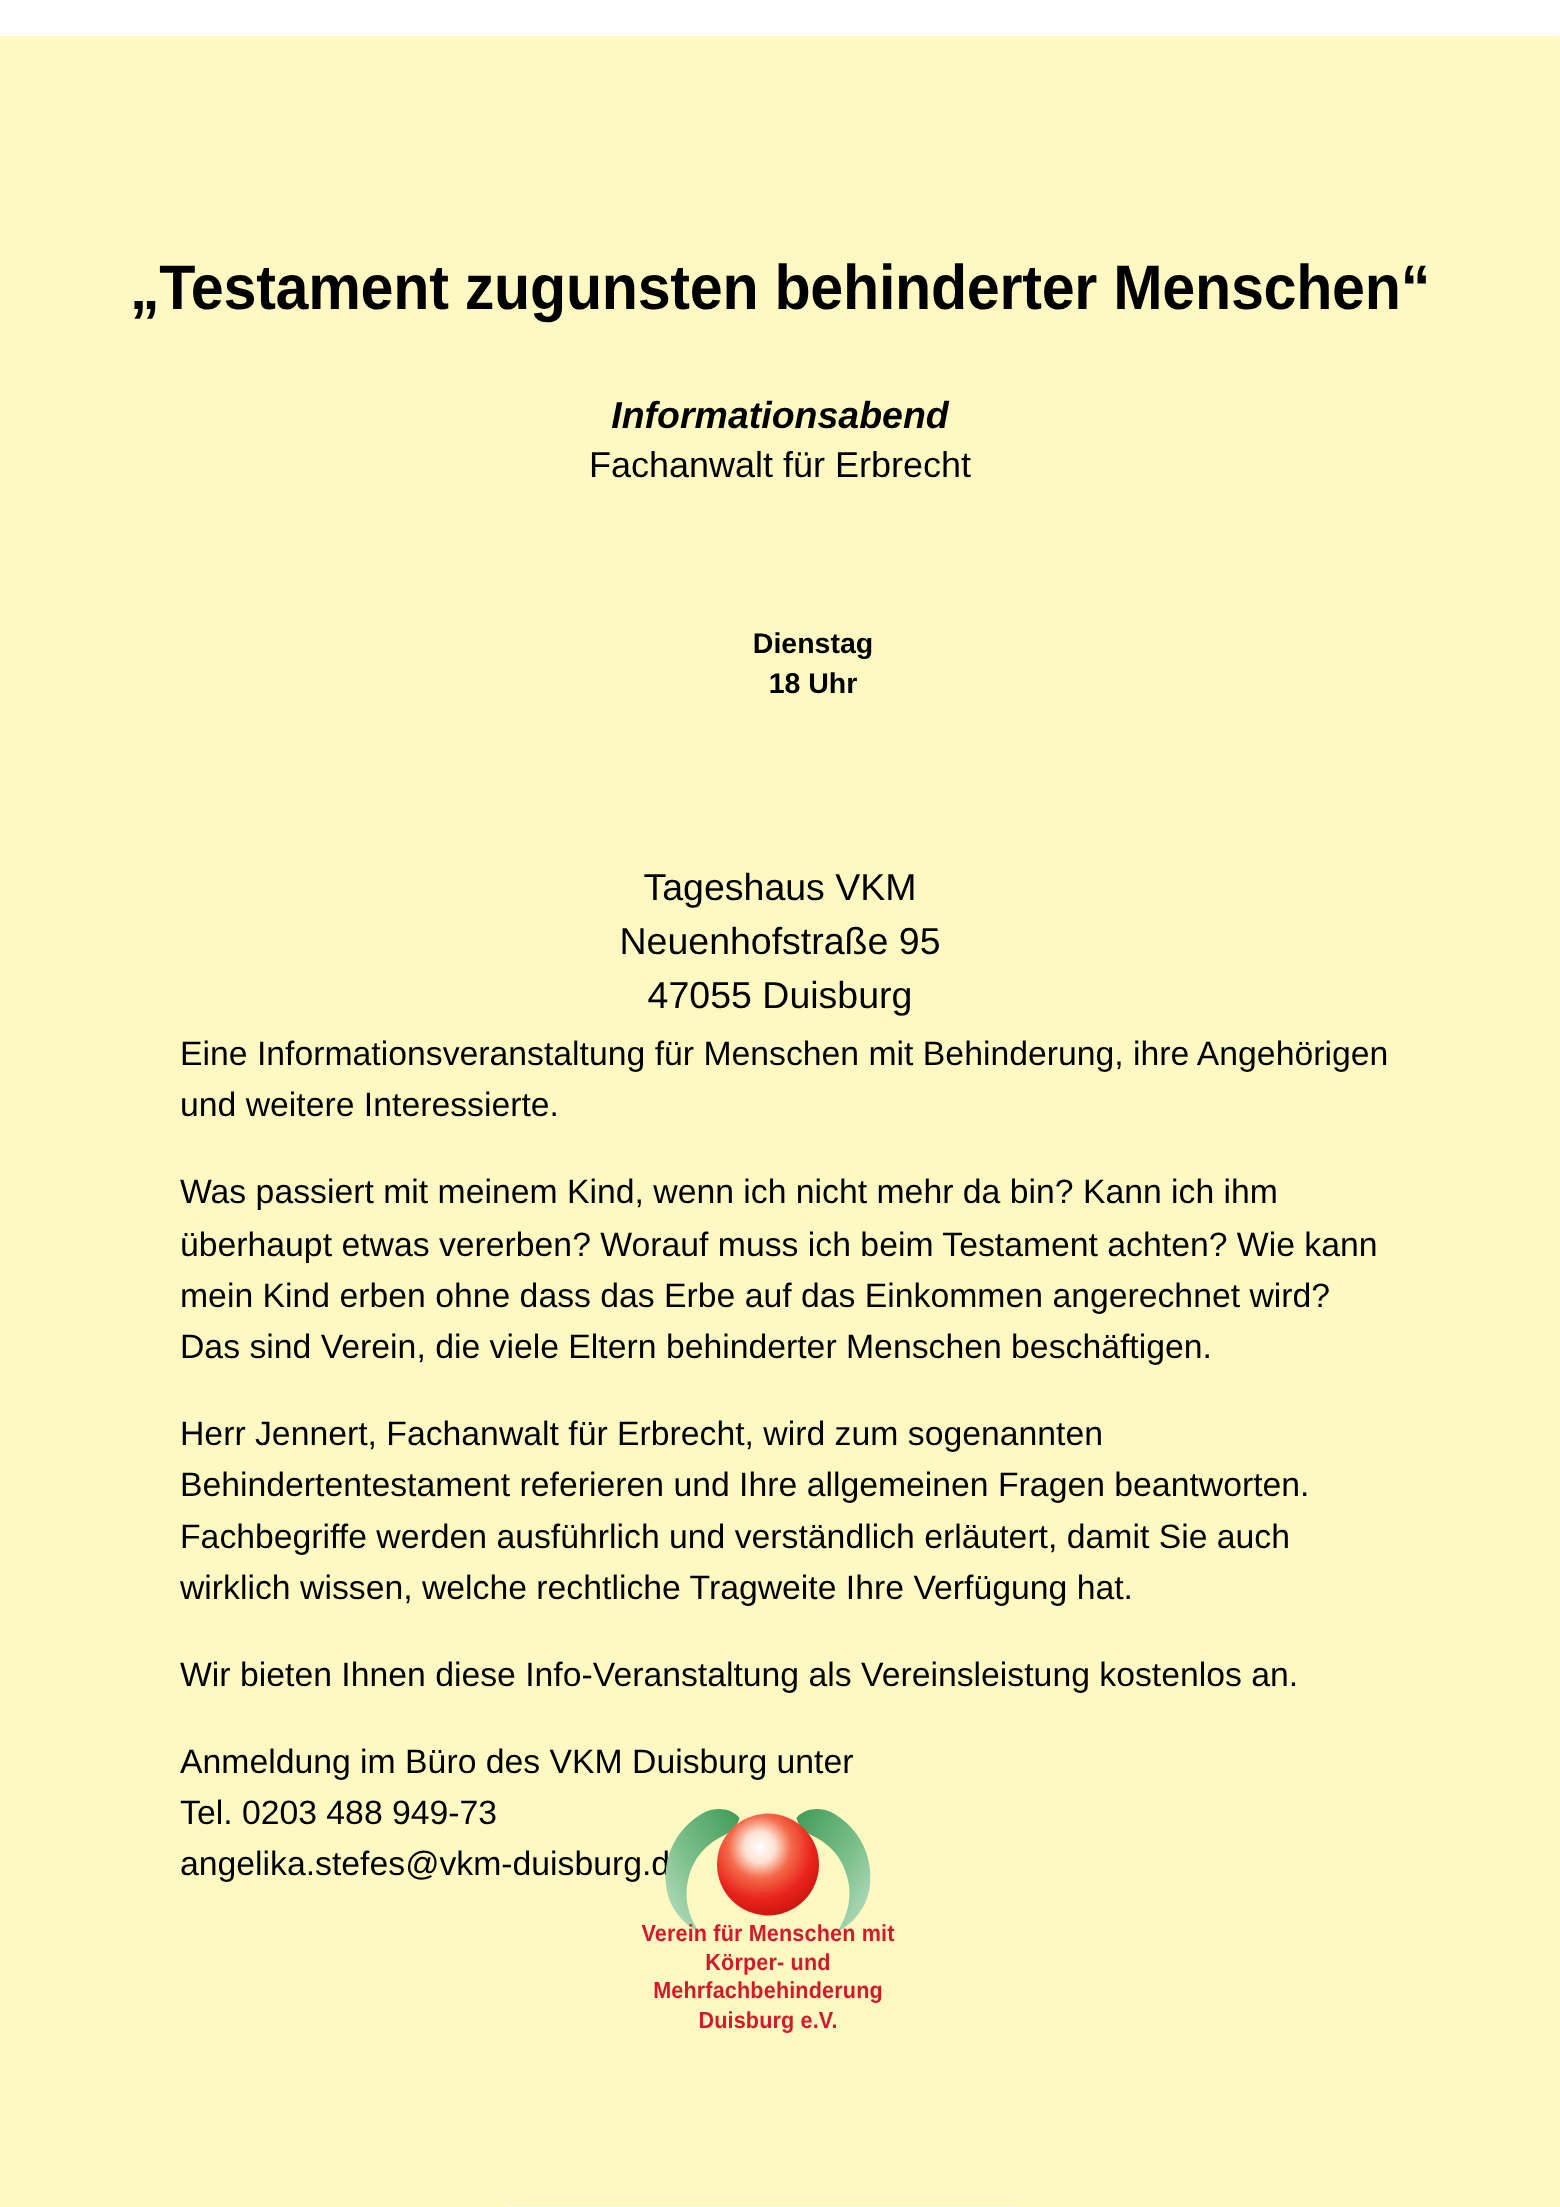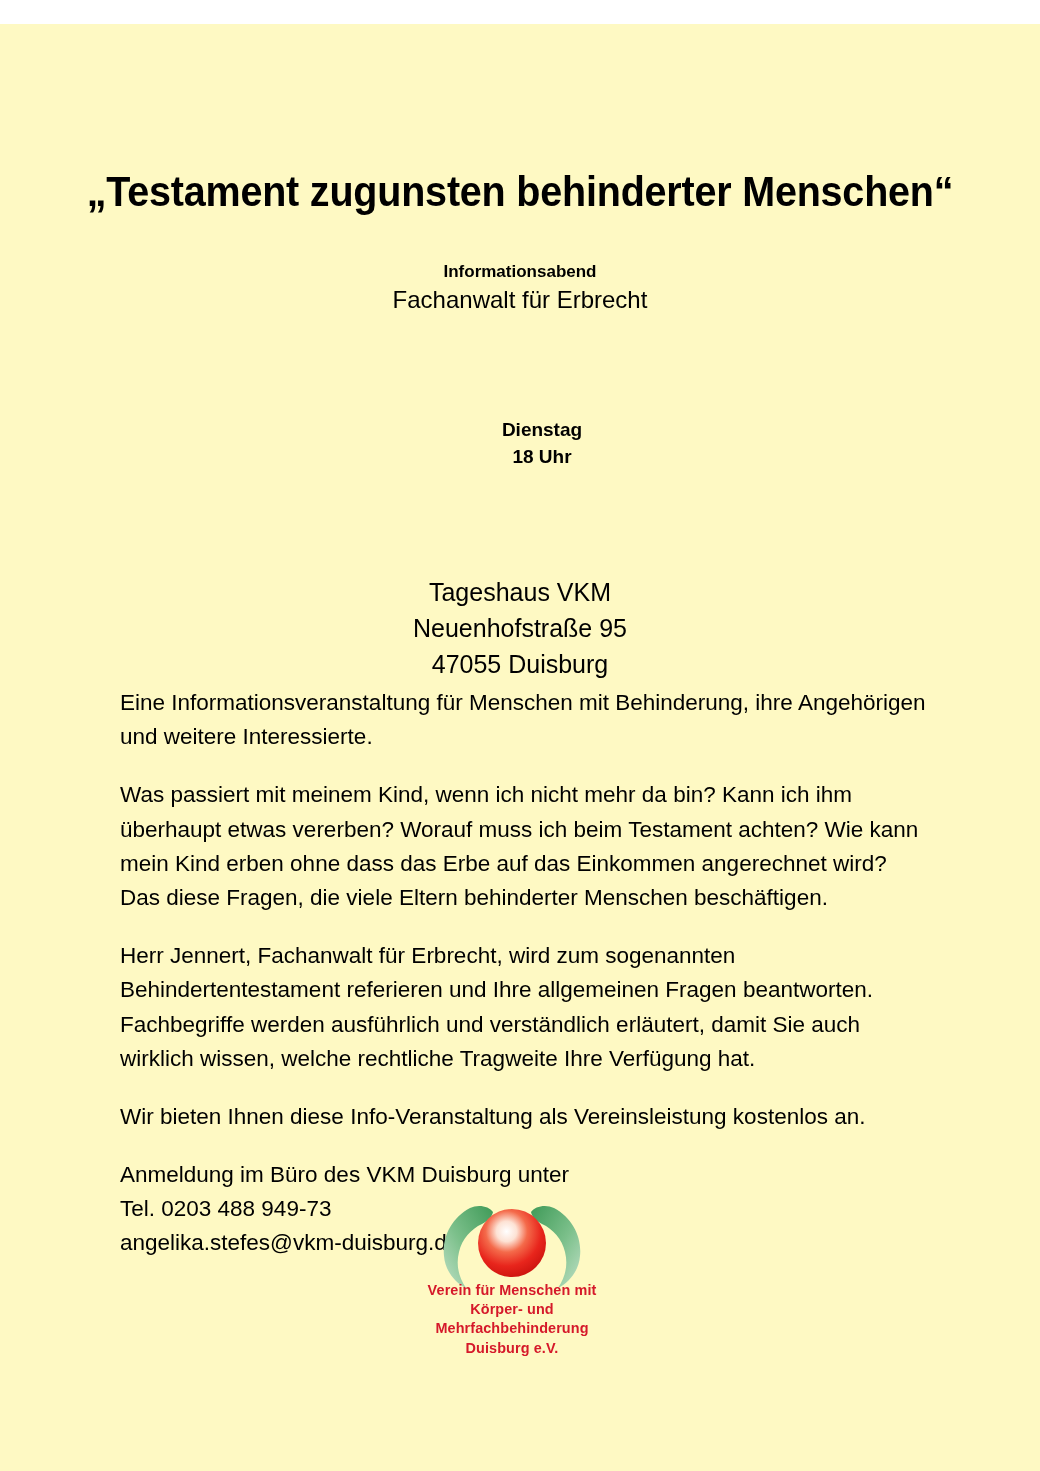--- a/index.html
+++ b/index.html
@@ -44,23 +44,24 @@
   
   .center-block {
     position: absolute;
     left: 0;
     width: 1040px;
     text-align: center;
   }
 
   .subtitle-block { top: 236px; }
   .subtitle-block .lead {
-    font-size: 17px;
+    font-size: 25px;
     font-weight: bold;
     line-height: 1.36;
+    font-style: italic;
   }
   .subtitle-block .line {
     font-size: 24px;
     font-weight: normal;
     line-height: 1.38;
   }
 
   .date-block { top: 392px; }
   .date-block .line {
     font-size: 19px;
@@ -155,21 +156,21 @@
     <div class="line">Neuenhofstraße 95</div>
     <div class="line">47055 Duisburg</div>
   </div>
 
   <div class="body-copy">
 
     <p>Eine Informationsveranstaltung für Menschen mit Behinderung, ihre Angehörigen und weitere Interessierte.</p>
 
     <p>
       <span>Was passiert mit meinem Kind, wenn ich nicht mehr da bin? Kann ich ihm überhaupt etwas vererben? Worauf muss ich beim Testament achten? Wie kann mein Kind erben ohne dass das Erbe auf das Einkommen angerechnet wird?</span>
-      <span class="nobreak-line">Das diese Fragen, die viele Eltern behinderter Menschen beschäftigen.</span>
+      <span class="nobreak-line">Das sind Verein, die viele Eltern behinderter Menschen beschäftigen.</span>
     </p>
 
     <p>Herr Jennert, Fachanwalt für Erbrecht, wird zum sogenannten Behindertentestament referieren und Ihre allgemeinen Fragen beantworten. Fachbegriffe werden ausführlich und verständlich erläutert, damit Sie auch wirklich wissen, welche rechtliche Tragweite Ihre Verfügung hat.</p>
 
     <p>Wir bieten Ihnen diese Info-Veranstaltung als Vereinsleistung kostenlos an.</p>
 
     <p>
       <span class="nobreak-line">Anmeldung im Büro des VKM Duisburg unter</span>
       <span class="nobreak-line">Tel. 0203 488 949-73</span>
       <span class="nobreak-line">angelika.stefes@vkm-duisburg.de</span>

